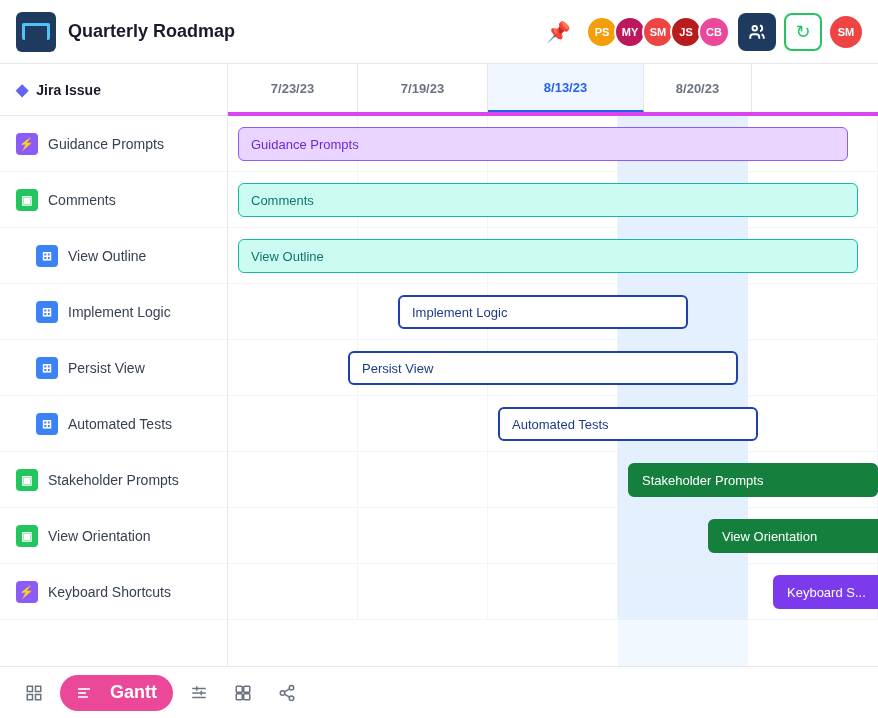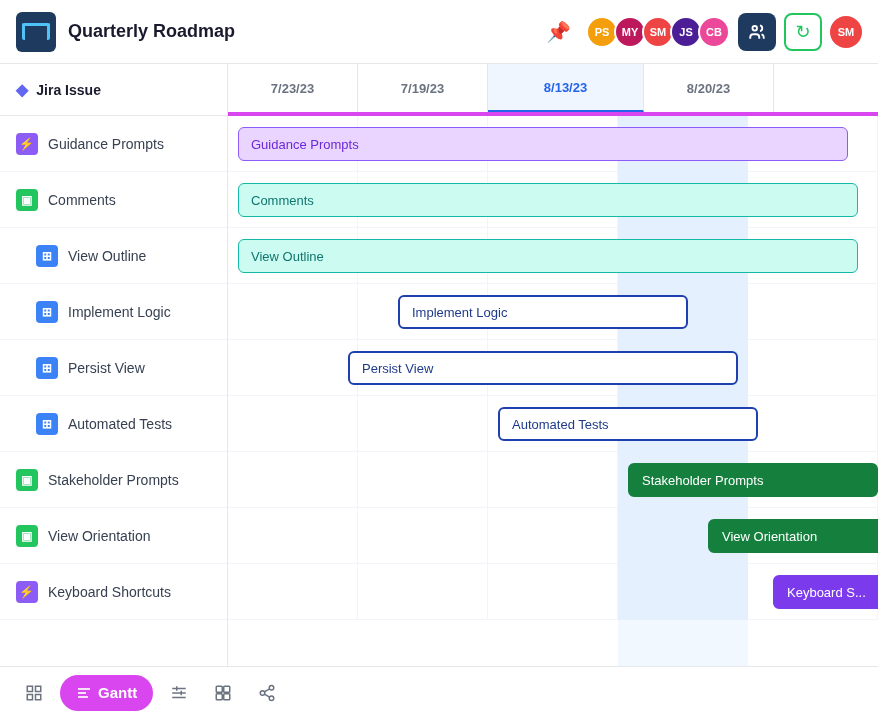--- a/index.html
+++ b/index.html
@@ -91,40 +91,40 @@
     
     .toolbar {
       height: 52px; border-top: 1px solid #e5e7eb; display: flex; align-items: center;
       padding: 0 16px; gap: 8px; background: #fff;
     }
     .toolbar-btn {
       width: 36px; height: 36px; border-radius: 8px; border: none; cursor: pointer;
       display: flex; align-items: center; justify-content: center; font-size: 18px;
       background: transparent; color: #6b7280;
     }
-    .toolbar-btn.active-btn { background: #d946ef; color: #fff; font-size: 15px; font-weight: 600; border-radius: 20px; width: auto; padding: 0 16px; gap: 6px; }
+    .toolbar-btn.active-btn { background: #ec4899; color: #fff; font-size: 18px; font-weight: 600; border-radius: 20px; width: auto; padding: 0 16px; gap: 18px; }
 
     
     .refresh-icon { font-size: 18px; }
   </style>
 </head>
 <body>
 
 <div class="header">
   <div class="logo-icon"></div>
   <span class="app-title">Quarterly Roadmap</span>
   <div class="header-actions">
 
     <button class="btn-icon" style="background:transparent;border:none;font-size:20px;color:#9ca3af;cursor:pointer;">📌</button>
 
     <div class="avatar-group">
       <div class="avatar" style="background:#f59e0b;">PS</div>
       <div class="avatar" style="background:#be185d;">MY</div>
       <div class="avatar" style="background:#ef4444;">SM</div>
-      <div class="avatar" style="background:#4c1d95;">JS</div>
+      <div class="avatar" style="background:#b91c1c;">JS</div>
       <div class="avatar" style="background:#ec4899;">CB</div>
     </div>
     <button class="btn-icon btn-primary">
       <svg width="18" height="18" viewBox="0 0 24 24" fill="none" stroke="white" stroke-width="2.5">
           <circle cx="9" cy="7" r="3"></circle>
           <path d="M3 21v-2a4 4 0 0 1 4-4h4a4 4 0 0 1 4 4v2"></path>
           <path d="M16 3.13a4 4 0 0 1 0 7.75"></path>
           <path d="M21 21v-2a4 4 0 0 0-3-3.87"></path>
         </svg>
     </button>
@@ -182,21 +182,21 @@
         </div>
       </div>
   </div>
 
   <div class="gantt-area">
 
     <div class="gantt-header" id="gantt-header">
         <div class="gantt-col-header" style="width: 130px;">7/23/23</div>
         <div class="gantt-col-header" style="width: 130px;">7/19/23</div>
         <div class="gantt-col-header active" style="width: 156px;">8/13/23</div>
-        <div class="gantt-col-header" style="width: 130px;">8/20/23</div>
+        <div class="gantt-col-header" style="width: 108px;">8/20/23</div>
       </div>
 
     <div class="gantt-body" id="gantt-body">
         <div class="gantt-row">
           <div class="gantt-cell" style="width: 130px;"></div>
           <div class="gantt-cell" style="width: 130px;"></div>
           <div class="gantt-cell" style="width: 130px;"></div>
           <div class="gantt-cell active-col" style="width: 130px;"></div>
           <div class="gantt-cell" style="width: 130px;"></div>
         </div>

